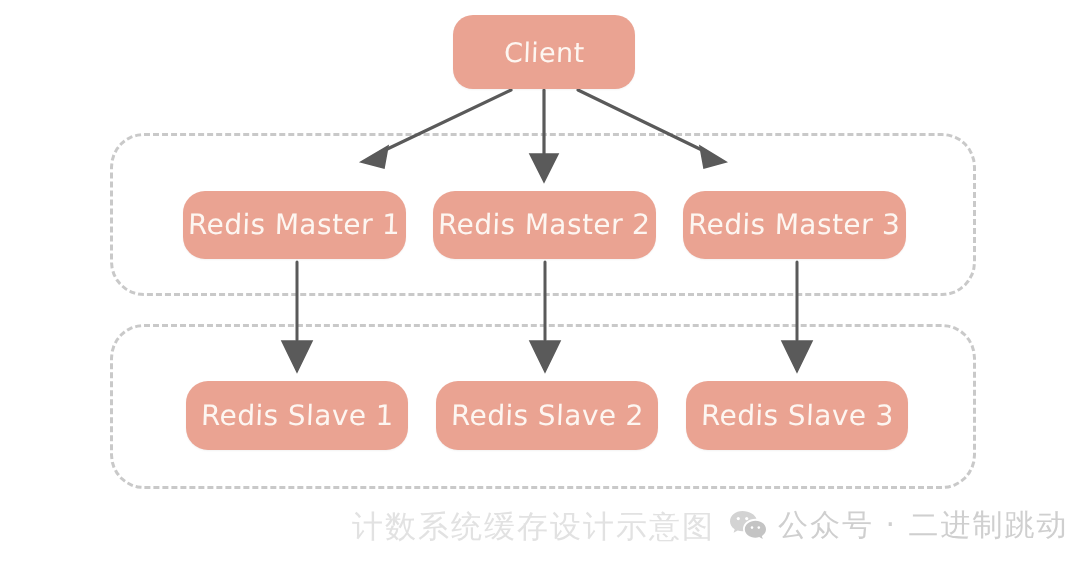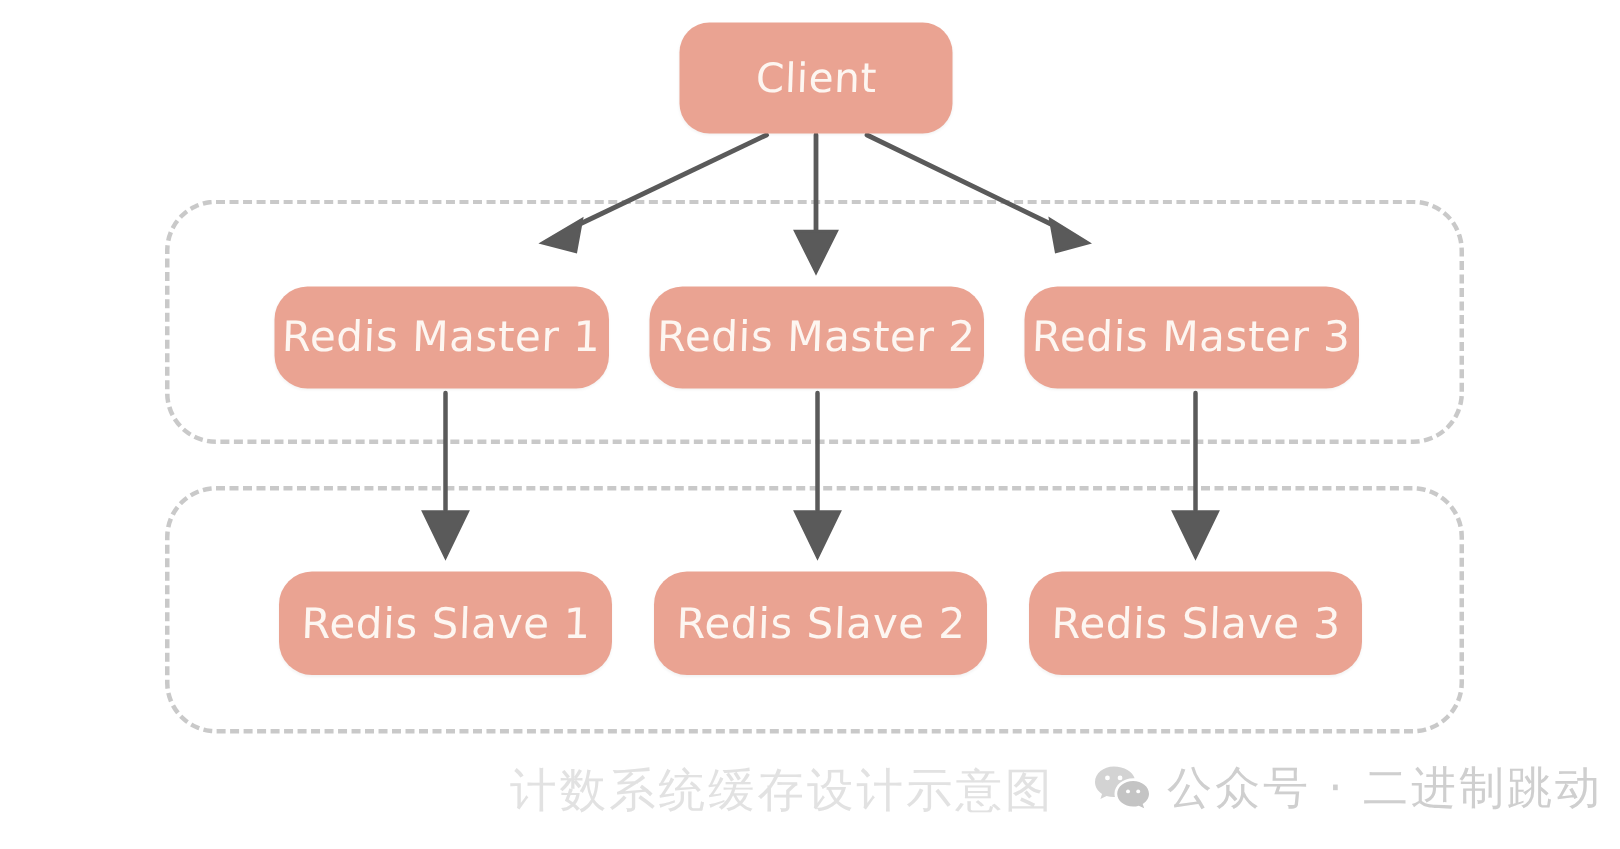--- a/index.html
+++ b/index.html
@@ -83,21 +83,21 @@
     left: 0;
     top: 0;
     width: 1080px;
     height: 566px;
     z-index: 3;
     pointer-events: none;
   }
   
   #caption {
     position: absolute;
-    left: 340px;
+    left: 352px;
     top: 506px;
     font-size: 31px;
     color: #e2e2e2;
     letter-spacing: 2px;
     white-space: nowrap;
     z-index: 6;
   }
   #watermark {
     position: absolute;
     left: 728px;

